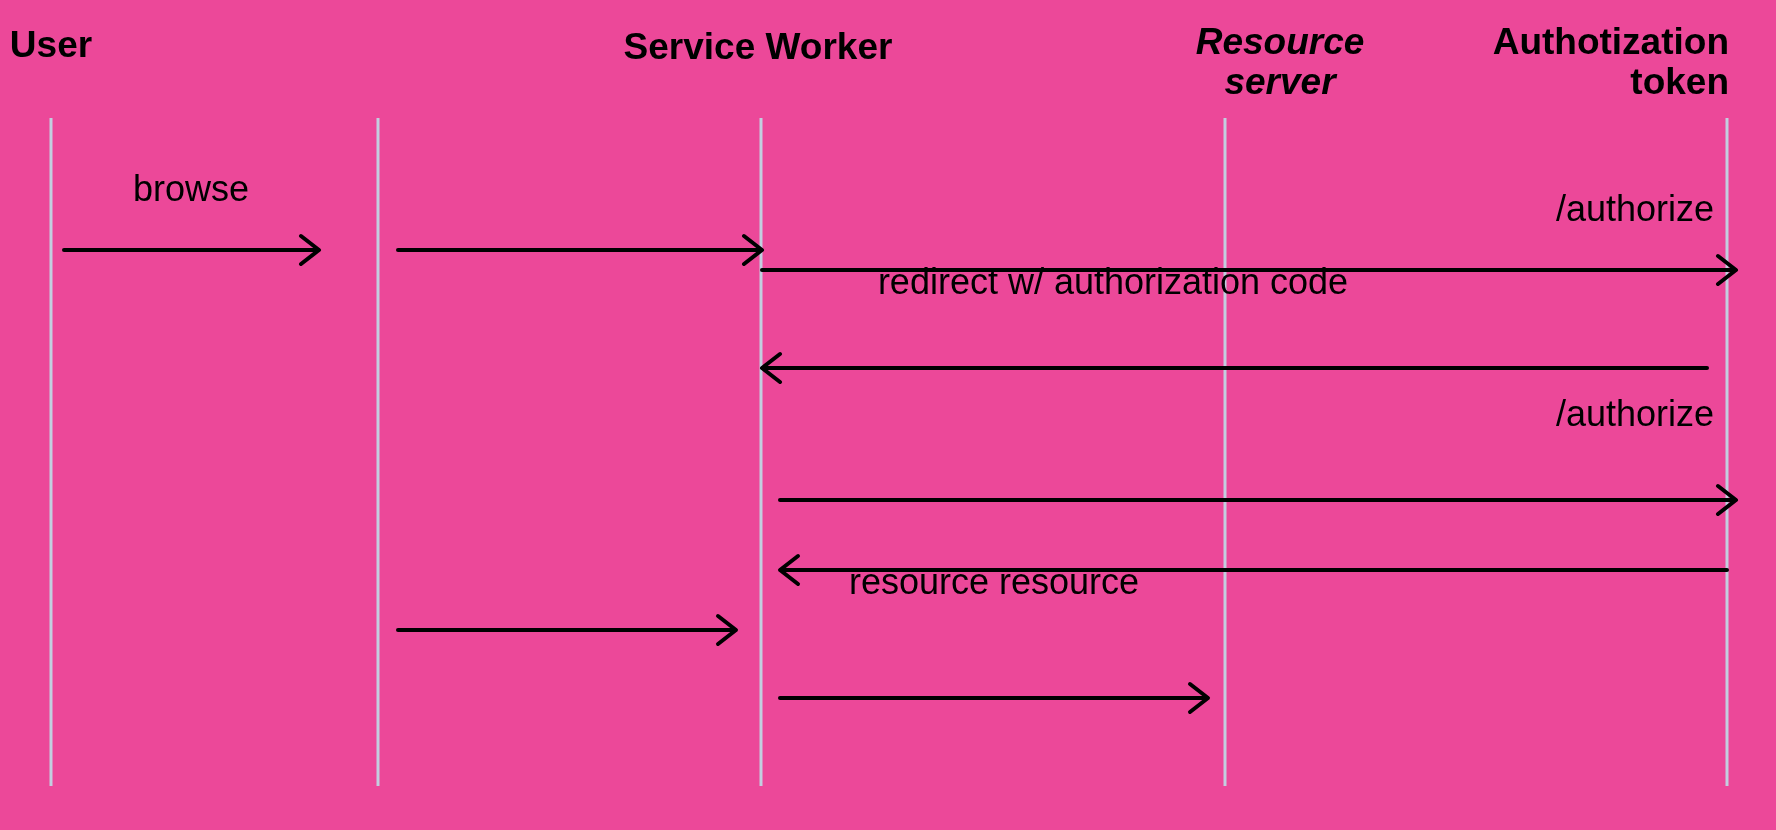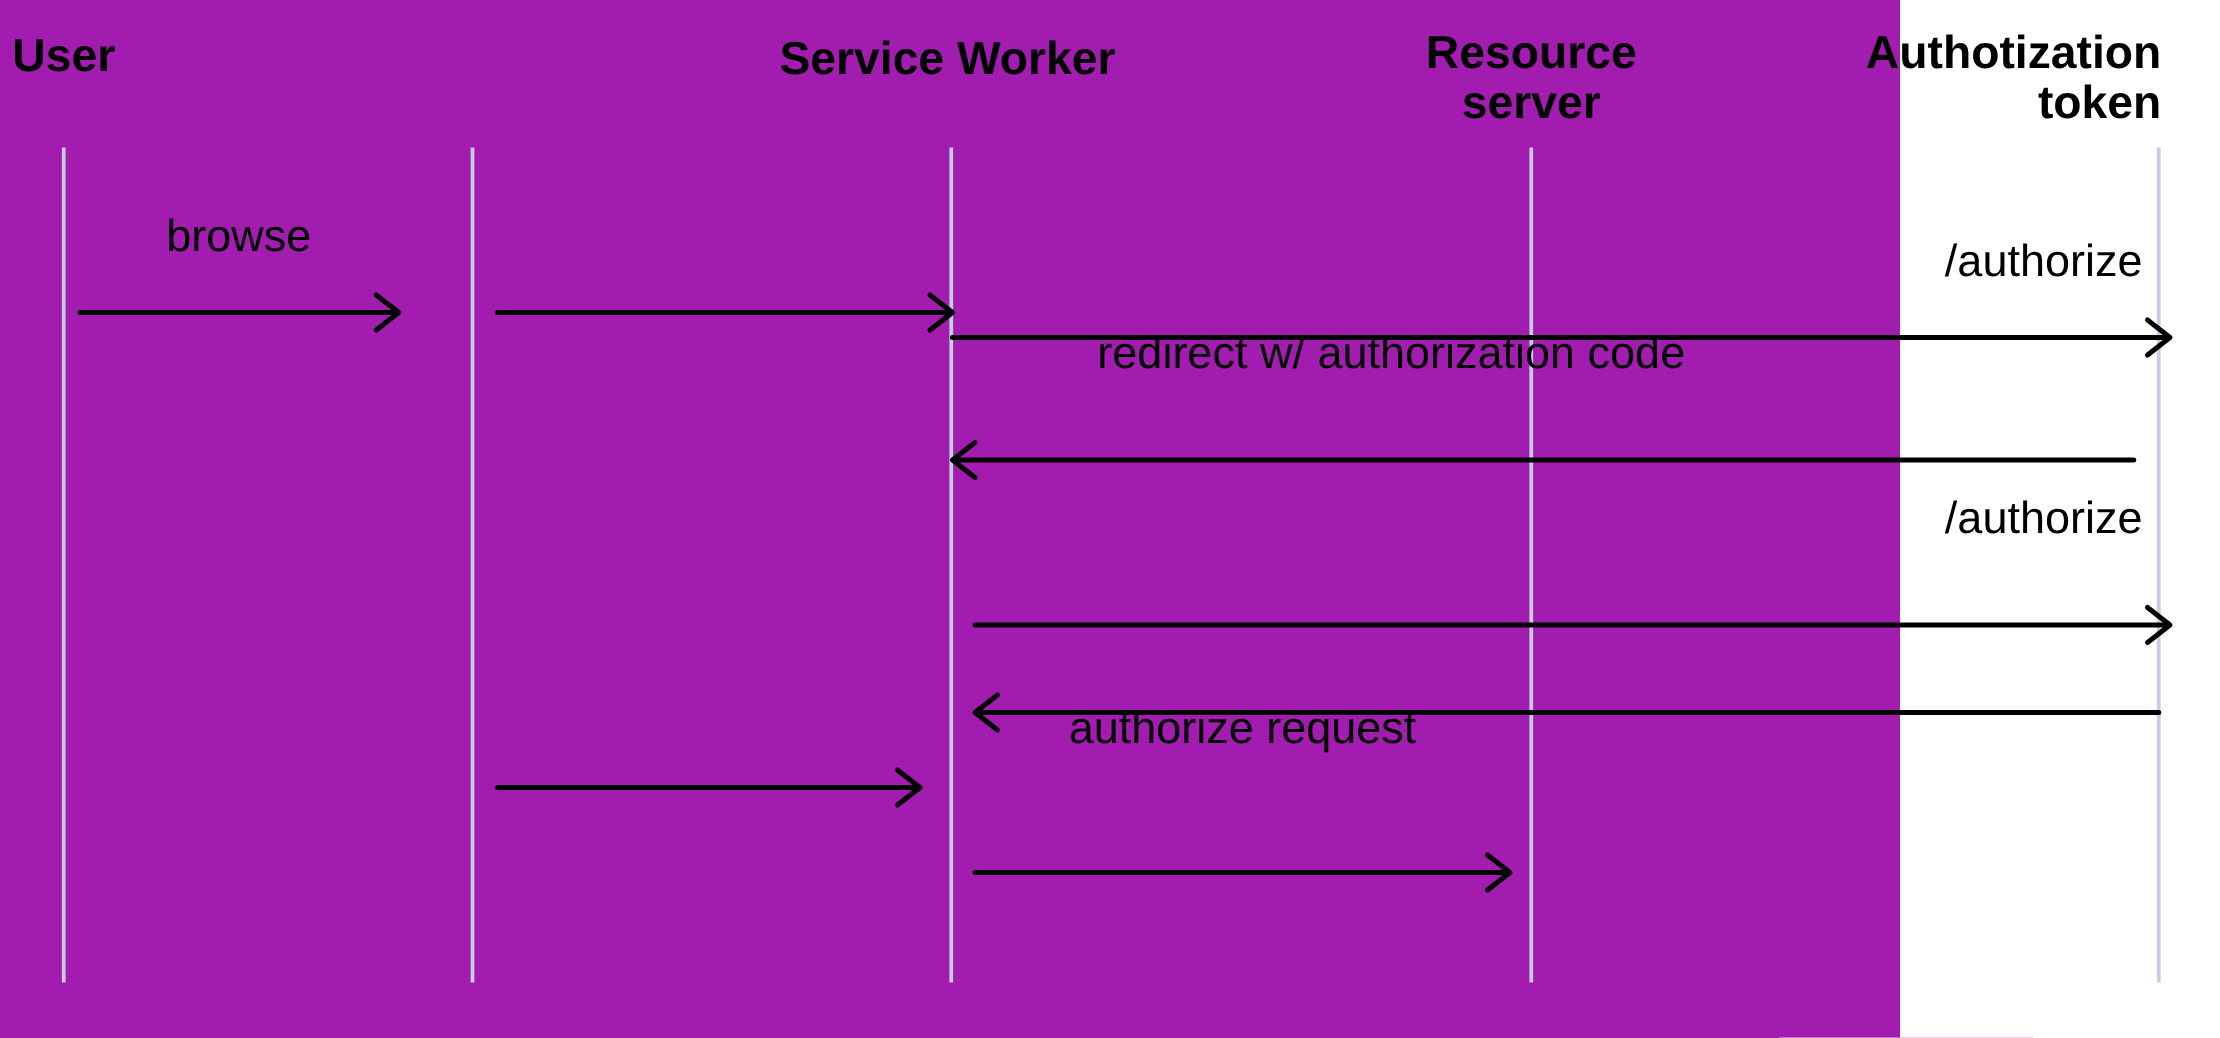--- a/index.html
+++ b/index.html
@@ -7,23 +7,23 @@
     margin: 0; padding: 0;
     background: #ffffff;
   }
   body {
     width: 1776px; height: 830px;
     font-family: "Liberation Sans", sans-serif;
     overflow: hidden;
   }
   #diagram {
     position: relative;
-    width: 1520px;
+    width: 1776px;
     height: 830px;
-    background: #a21caf;
+    background: #ec4899;
   }
   svg#canvas {
     position: absolute;
     top: 0; left: 0;
     width: 1776px;
     height: 830px;
     display: block;
   }
   .actor-label {
     position: absolute;
@@ -104,32 +104,32 @@
         <polyline points="1190,684 1208,698 1190,712"></polyline>
       </g>
     </g>
   </svg>
 
   <div class="actor-label align-center" style="left:51px;  top:25px;  width:320px;">User</div>
 
 
   <div class="actor-label align-center" style="left:758px; top:27px;  width:520px;">Service Worker</div>
 
-  <div class="actor-label align-center" style="left:1225px; top:22px; width:420px;">Resource
+  <div class="actor-label align-center" style="left:1280px; top:22px; width:420px;font-style:italic;">Resource
 server</div>
 
   <div class="actor-label align-right" style="left:1729px; top:22px; width:620px;">Authotization
 token</div>
 
   <div class="msg-label align-center" style="left:191px; top:169px;">browse</div>
 
   <div class="msg-label align-right" style="left:1714px; top:189px;">/authorize</div>
 
   <div class="msg-label align-center" style="left:1113px; top:262px;">redirect w/ authorization code</div>
 
 
   <div class="msg-label align-right" style="left:1714px; top:394px;">/authorize</div>
 
   <div class="msg-label align-left" style="left:400px; top:503px;"></div>
 
-  <div class="msg-label align-center" style="left:994px; top:562px;">authorize request</div>
+  <div class="msg-label align-center" style="left:994px; top:562px;">resource resource</div>
 
 </div>
 
 </body></html>

